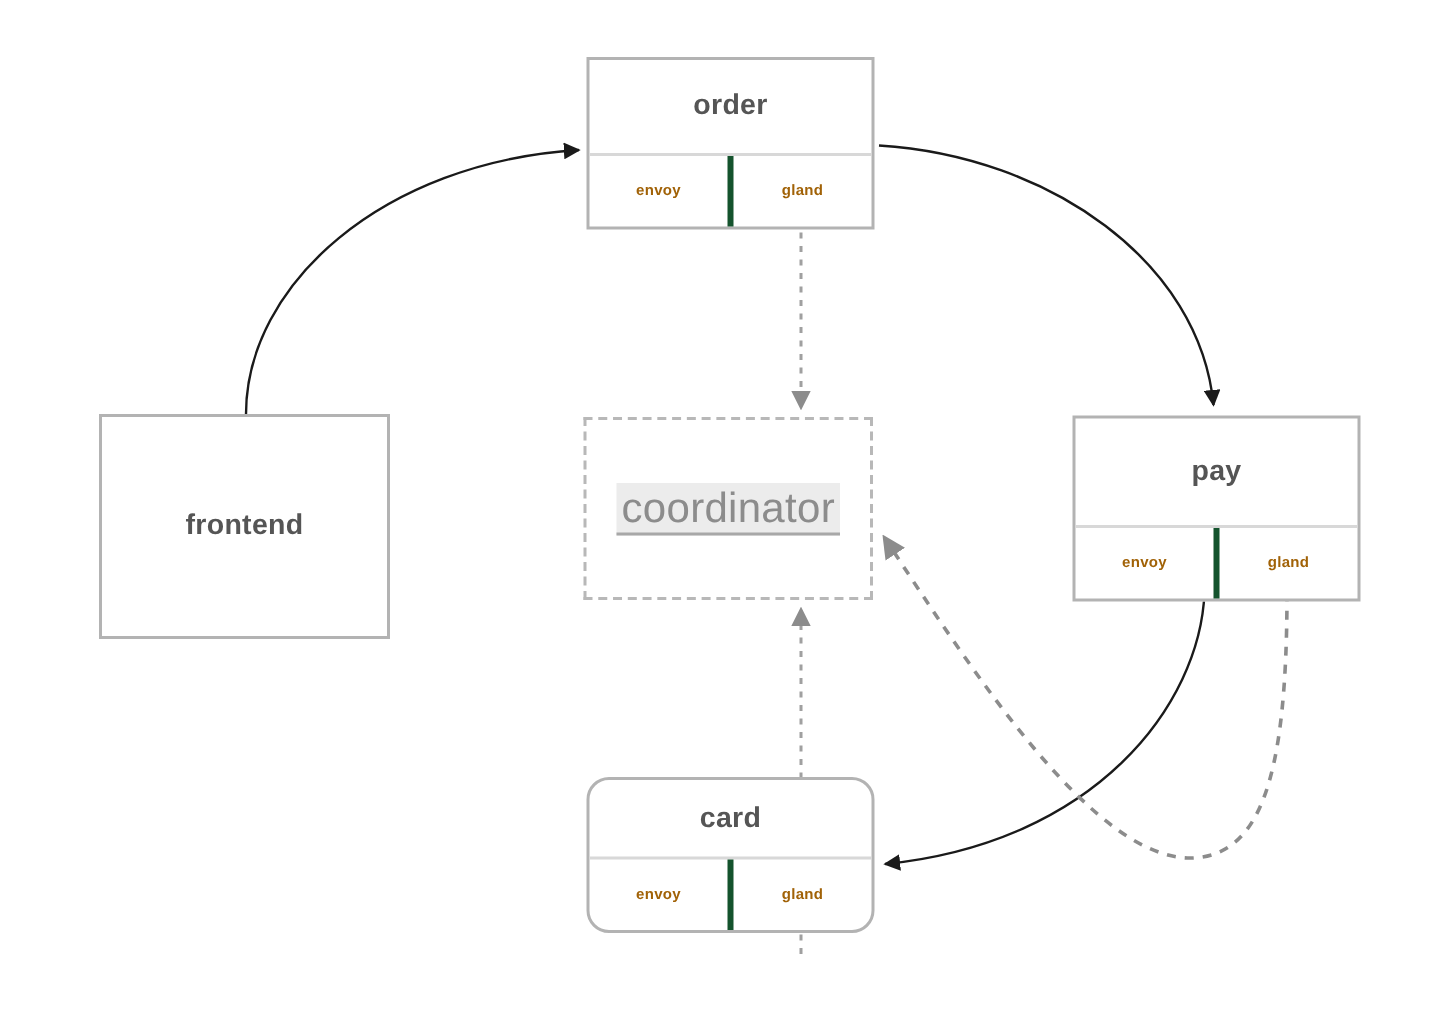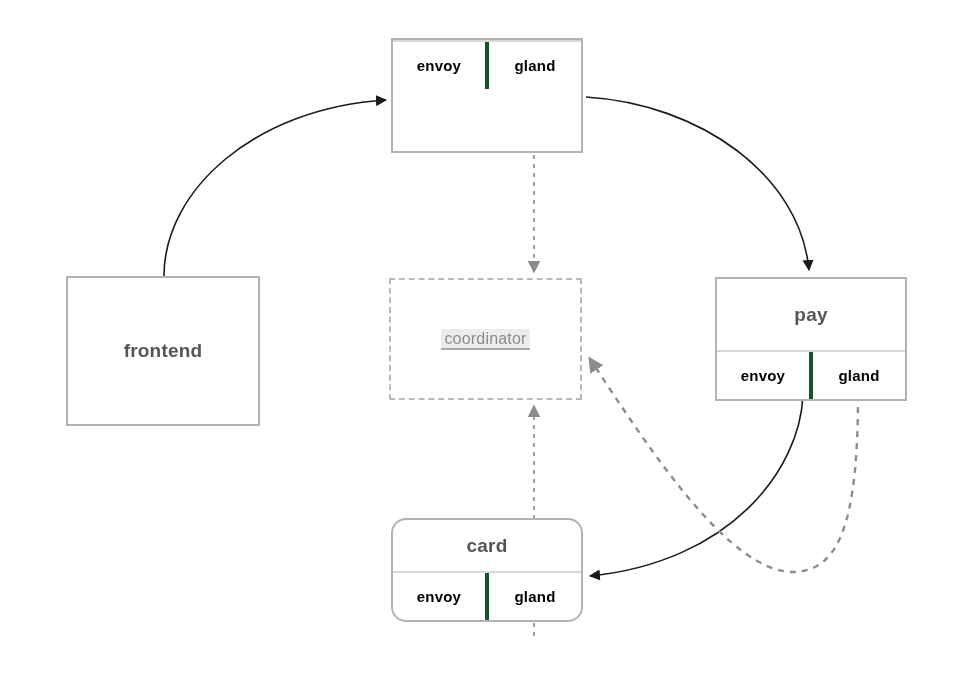--- a/index.html
+++ b/index.html
@@ -52,23 +52,23 @@
   .node-compartments {
     flex: 0 0 47px;
     display: flex;
     border-top: 2px solid #d8d8d8;
   }
   .compartment {
     flex: 1 1 50%;
     display: flex;
     align-items: center;
     justify-content: center;
-    font-size: 15px;
+    font-size: 10px;
     font-weight: 700;
-    color: #000000;
+    color: #a16207;
     letter-spacing: 0.2px;
   }
   .compartment + .compartment {
     border-left: 4px solid #14532d;
   }
 
   
   .node.plain .node-title {
     font-size: 19px;
   }
@@ -78,21 +78,21 @@
     position: absolute;
     box-sizing: border-box;
     border: 2px dashed #b8b8b8;
     background: transparent;
     display: flex;
     align-items: center;
     justify-content: center;
     z-index: 3;
   }
   .vnode-label {
-    font-size: 16px;
+    font-size: 28px;
     color: #8c8c8c;
     background: #ececec;
     padding: 1px 3px 0 3px;
     border-bottom: 2px solid #a8a8a8;
     letter-spacing: 0.2px;
   }
 </style>
 </head>
 <body>
 
@@ -119,20 +119,21 @@
     <path d="M 534 636 L 534 407" fill="none" stroke="#a0a0a0" stroke-width="2" stroke-dasharray="4 5" marker-end="url(#arrow-dashed)"></path>
 
     <path d="M 858 395 C 858 520 840 570 795 572 C 730 574 650 450 590 359" fill="none" stroke="#8c8c8c" stroke-width="2.4" stroke-dasharray="6 6" marker-end="url(#arrow-dashed)"></path>
   </svg>
 
   <div class="node plain" style="left:66px; top:276px; width:194px; height:150px;">
     <div class="node-title">frontend</div>
   </div>
 
   <div class="node" style="left:391px; top:38px; width:192px; height:115px;">
+    <div class="node-title">order</div>
     <div class="node-compartments">
       <div class="compartment">envoy</div>
       <div class="compartment">gland</div>
     </div>
   </div>
 
   <div class="node" style="left:715px; top:277px; width:192px; height:124px;">
     <div class="node-title">pay</div>
     <div class="node-compartments">
       <div class="compartment">envoy</div>

